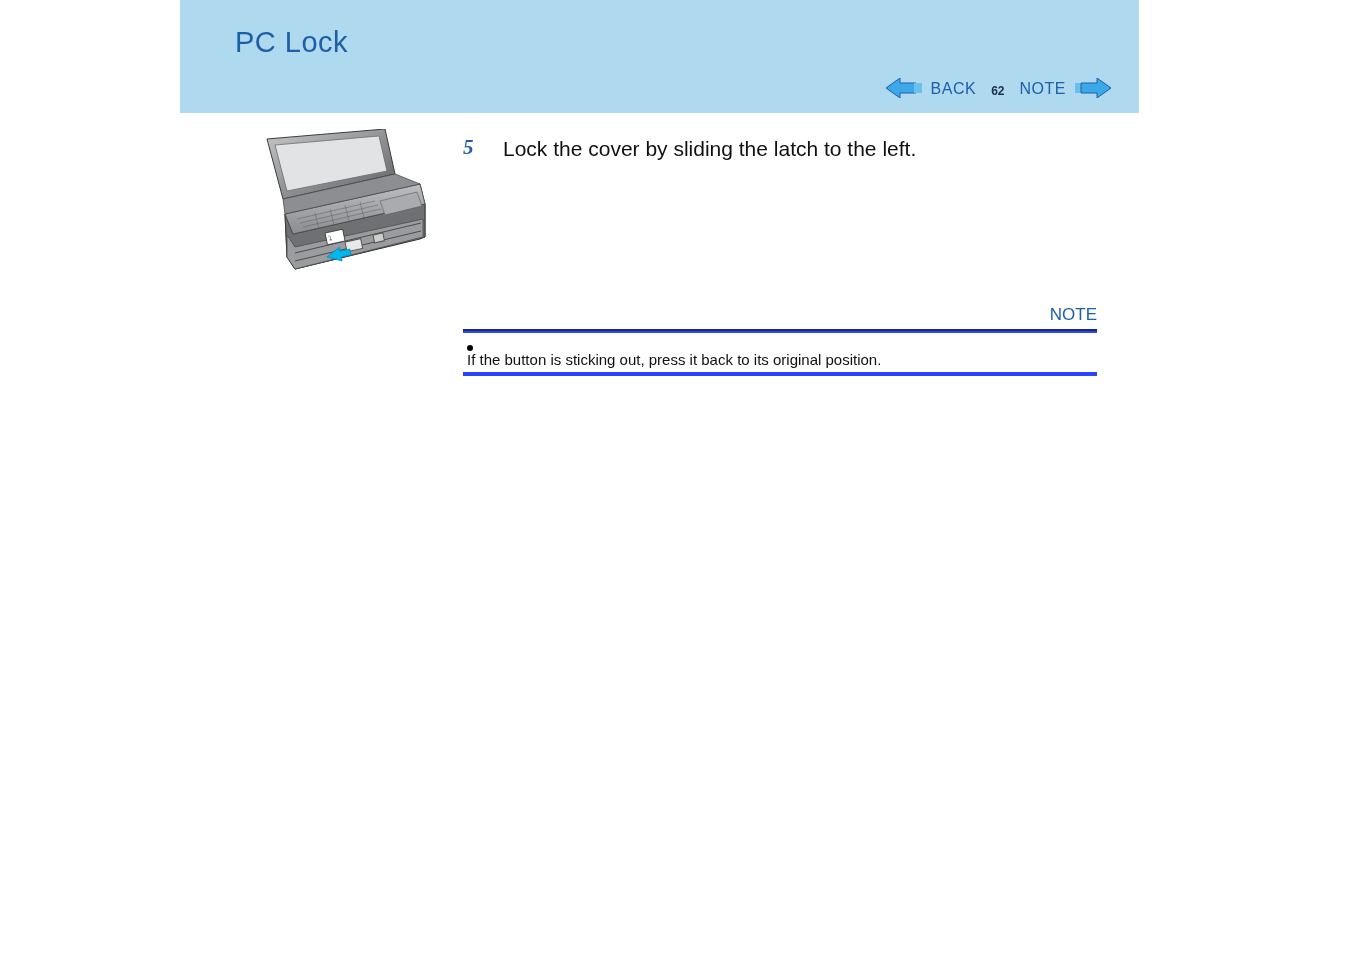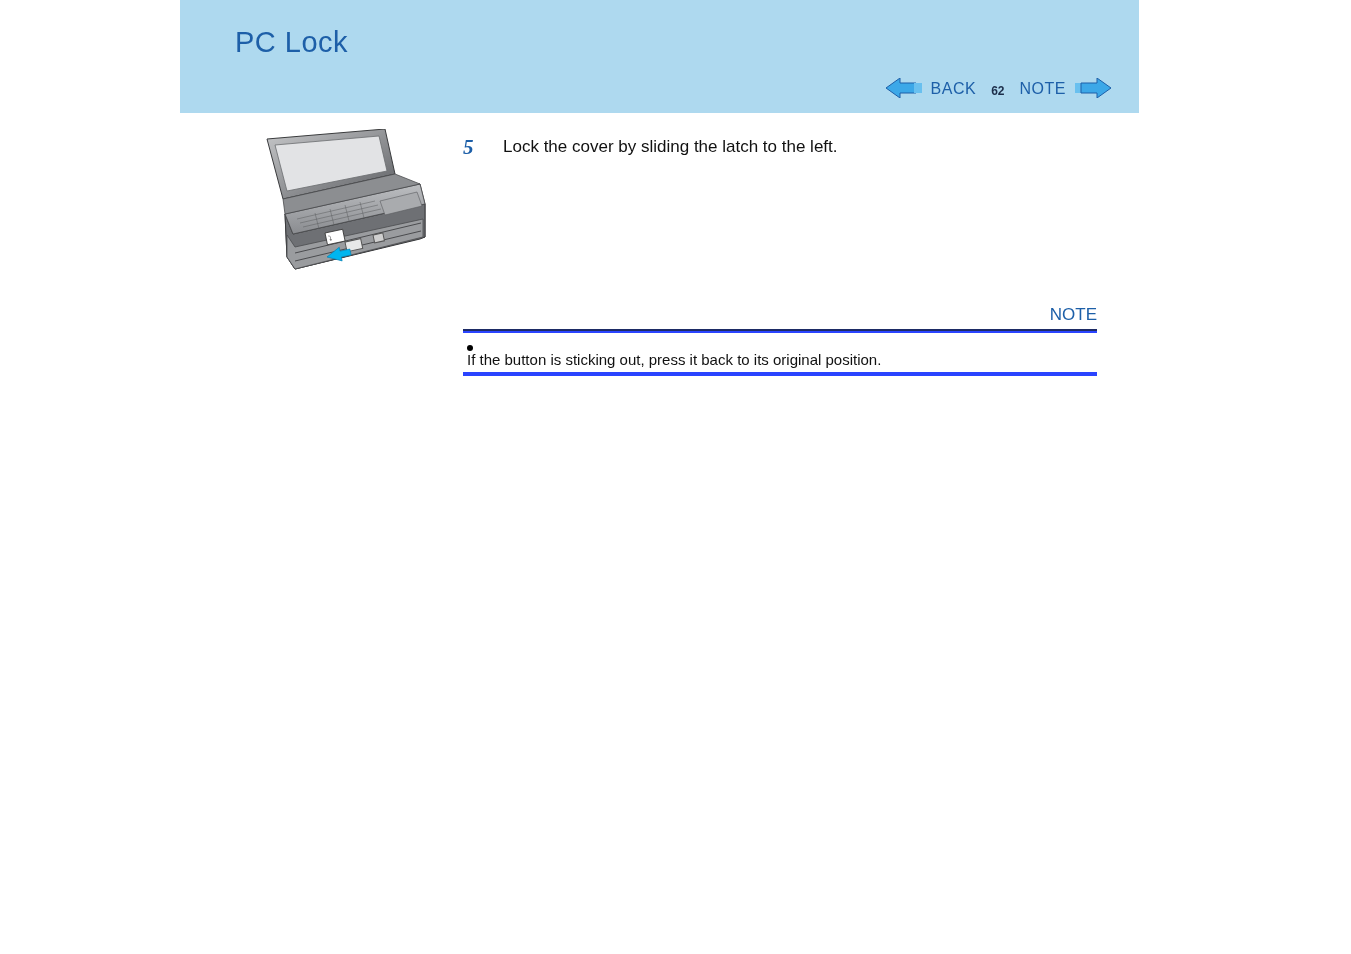--- a/index.html
+++ b/index.html
@@ -83,21 +83,21 @@
     font-style: italic;
     font-weight: bold;
     font-size: 21px;
     width: 40px;
     flex: 0 0 40px;
     text-align: left;
     font-family: "Times New Roman", Times, serif;
   }
   .step-text {
     color: #111;
-    font-size: 17px;
+    font-size: 21px;
     padding-top: 2px;
   }
   .note-block {
     margin-left: 235px;
     margin-right: 12px;
     margin-top: 10px;
     text-align: right;
   }
   .note-heading {
     color: #1d5fa8;

